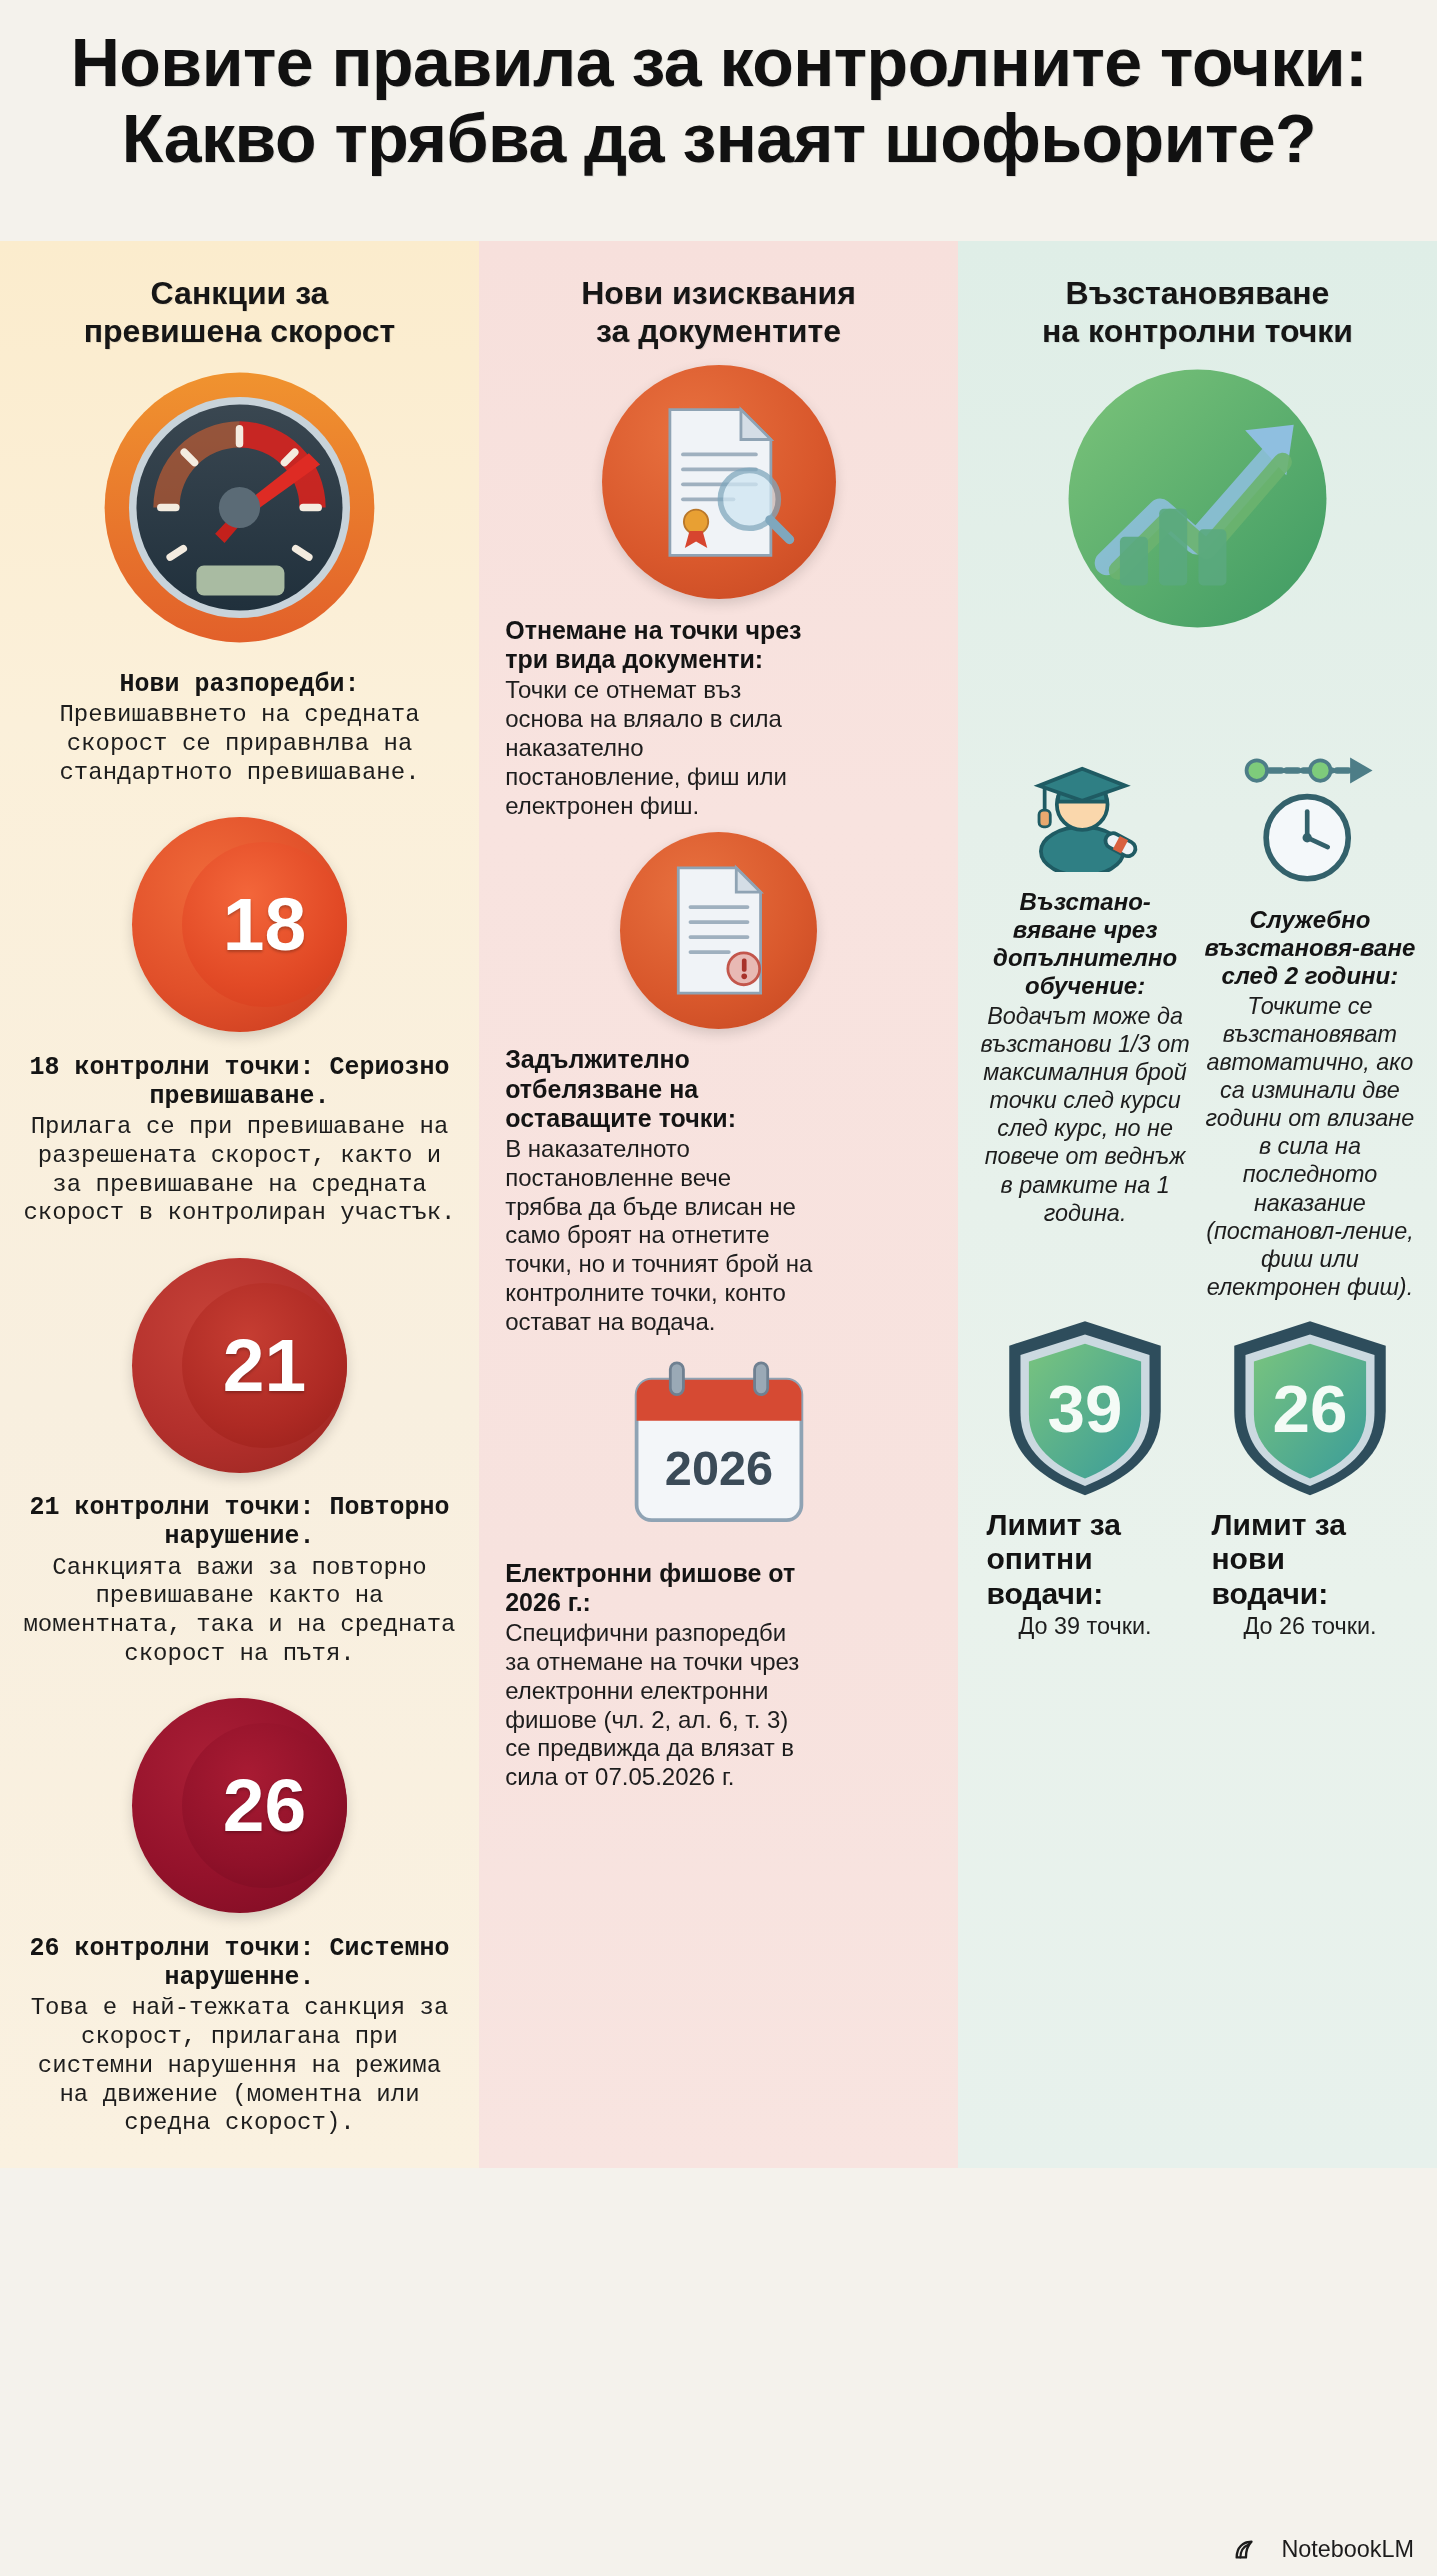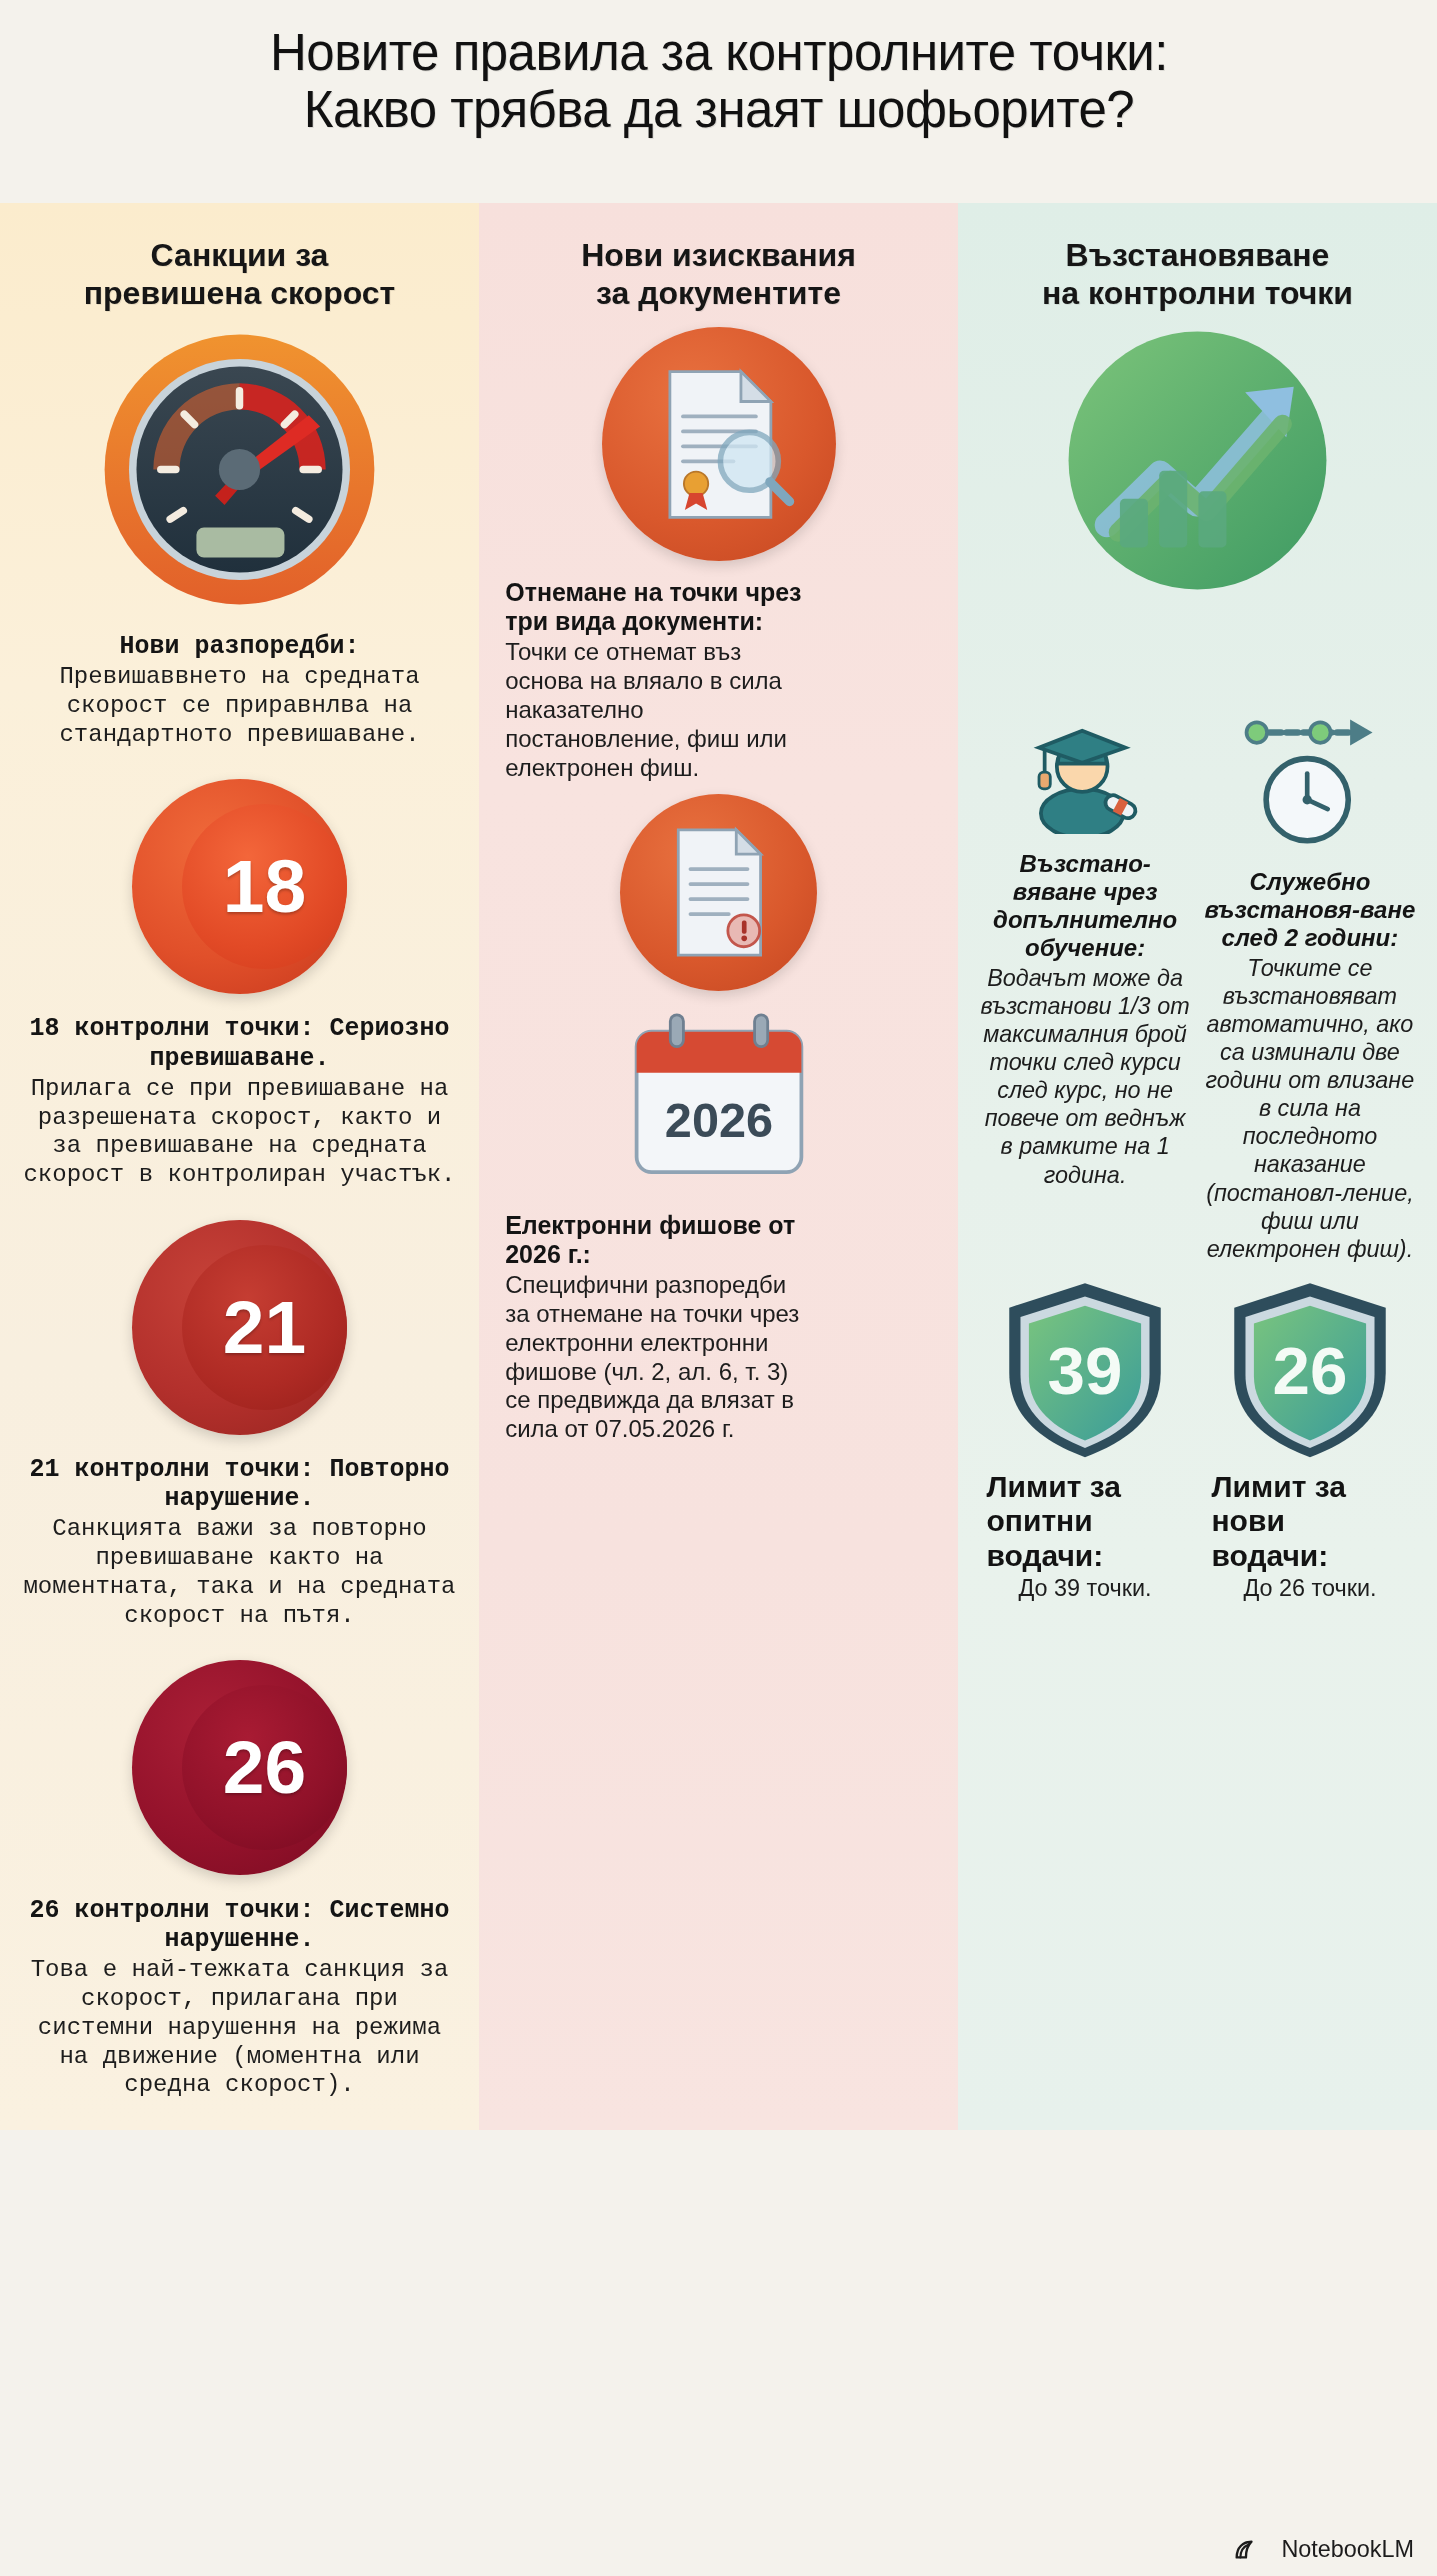--- a/index.html
+++ b/index.html
@@ -18,23 +18,23 @@
   }
 
   
   .title-band{
     background:#f4f2ec;
     padding:24px 37px 17px 37px;
     text-align:center;
   }
   .title-band h1{
     margin:0;
-    font-size:51px;
+    font-size:68px;
     line-height:1.12;
-    font-weight:normal;
+    font-weight:bold;
     color:#111111;
     letter-spacing:-0.5px;
     text-shadow:0.9px 0.9px 0 rgba(0,0,0,0.10);
   }
   .title-band h1 .l2{display:block;}
 
   
   .columns{
     display:flex;
     width:1438px;
@@ -268,20 +268,24 @@
             <line x1="55" y1="60" x2="116" y2="60"></line>
               <line x1="55" y1="76" x2="116" y2="76"></line>
             <line x1="55" y1="92" x2="116" y2="92"></line>
               <line x1="55" y1="108" x2="96" y2="108"></line>
           </g>
           <circle cx="112" cy="126" r="17" fill="#e8b9b4" stroke="#c3564c" stroke-width="3"></circle>
           <rect x="110" y="115" width="5" height="14" rx="2" fill="#a8322a"></rect>
           <circle cx="112.5" cy="134" r="3" fill="#a8322a"></circle>
         </svg>
       </div>
+      <div class="block">
+        <div class="blk-title c2-text">Задължително отбелязване на оставащите точки:</div>
+        <div class="blk-body c2-text">В наказателното постановленне вече трябва да бъде влисан не само броят на отнетите точки, но и точният брой на контролните точки, конто остават на водача.</div>
+      </div>
 
       <div style="margin:17px 0 5.6px 0;">
         <svg width="206" height="178" viewBox="0 0 220 190">
           <rect x="22" y="22" width="176" height="150" rx="16" fill="#f3f6f9" stroke="#8fa3b4" stroke-width="4"></rect>
           <path d="M22 38 a16 16 0 0 1 16 -16 h144 a16 16 0 0 1 16 16 v28 h-176 z" fill="#d64a33"></path>
           <rect x="58" y="4" width="14" height="34" rx="7" fill="#9aa9b6" stroke="#6f8091" stroke-width="3"></rect>
           <rect x="148" y="4" width="14" height="34" rx="7" fill="#9aa9b6" stroke="#6f8091" stroke-width="3"></rect>
           <text x="110" y="134" text-anchor="middle" font-family="Liberation Sans, sans-serif" font-size="52" font-weight="bold" fill="#3b4b58">2026</text>
         </svg>
       </div>

